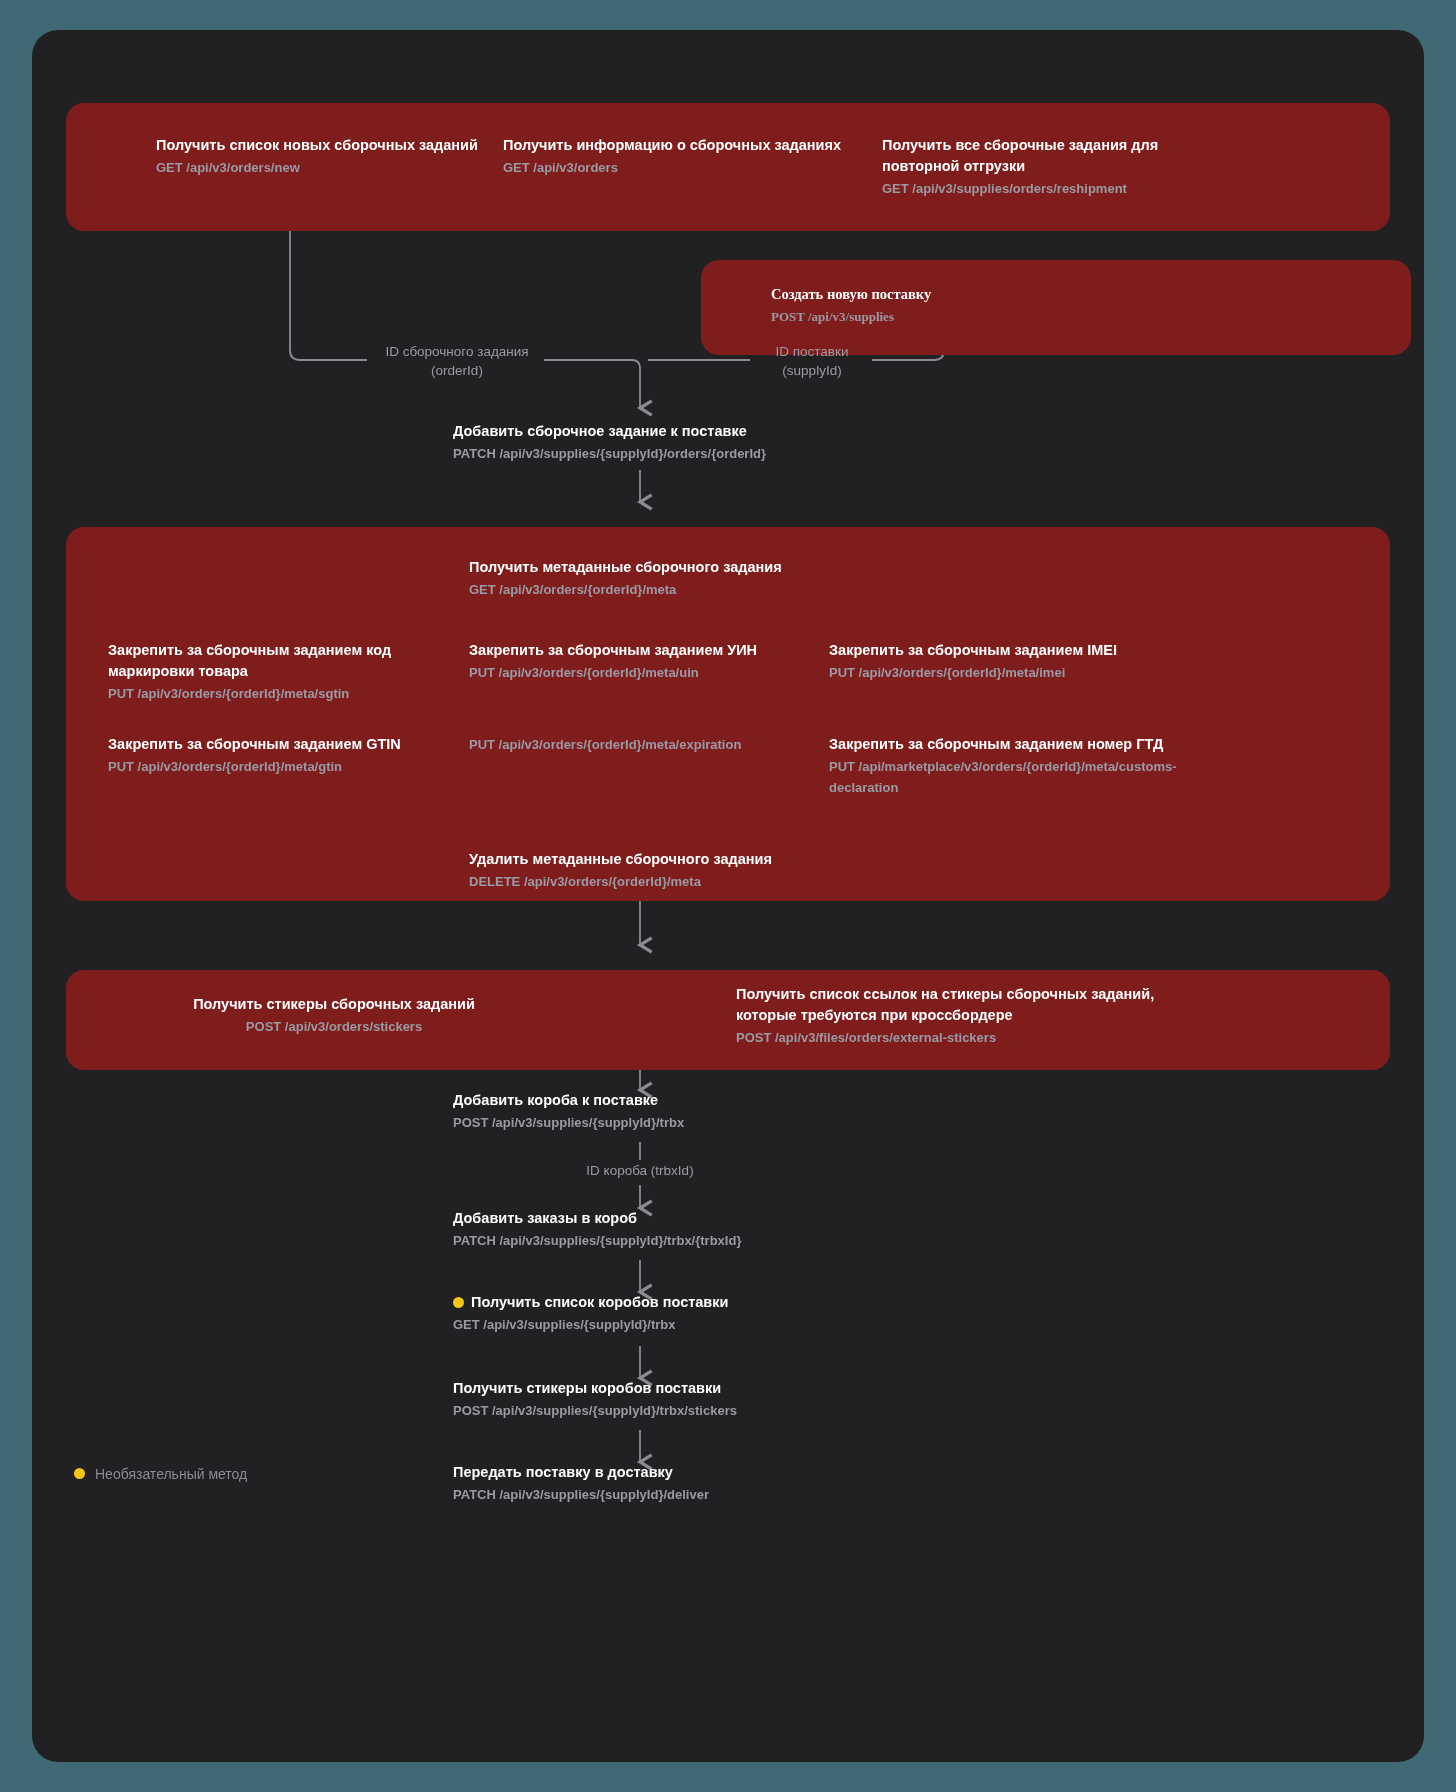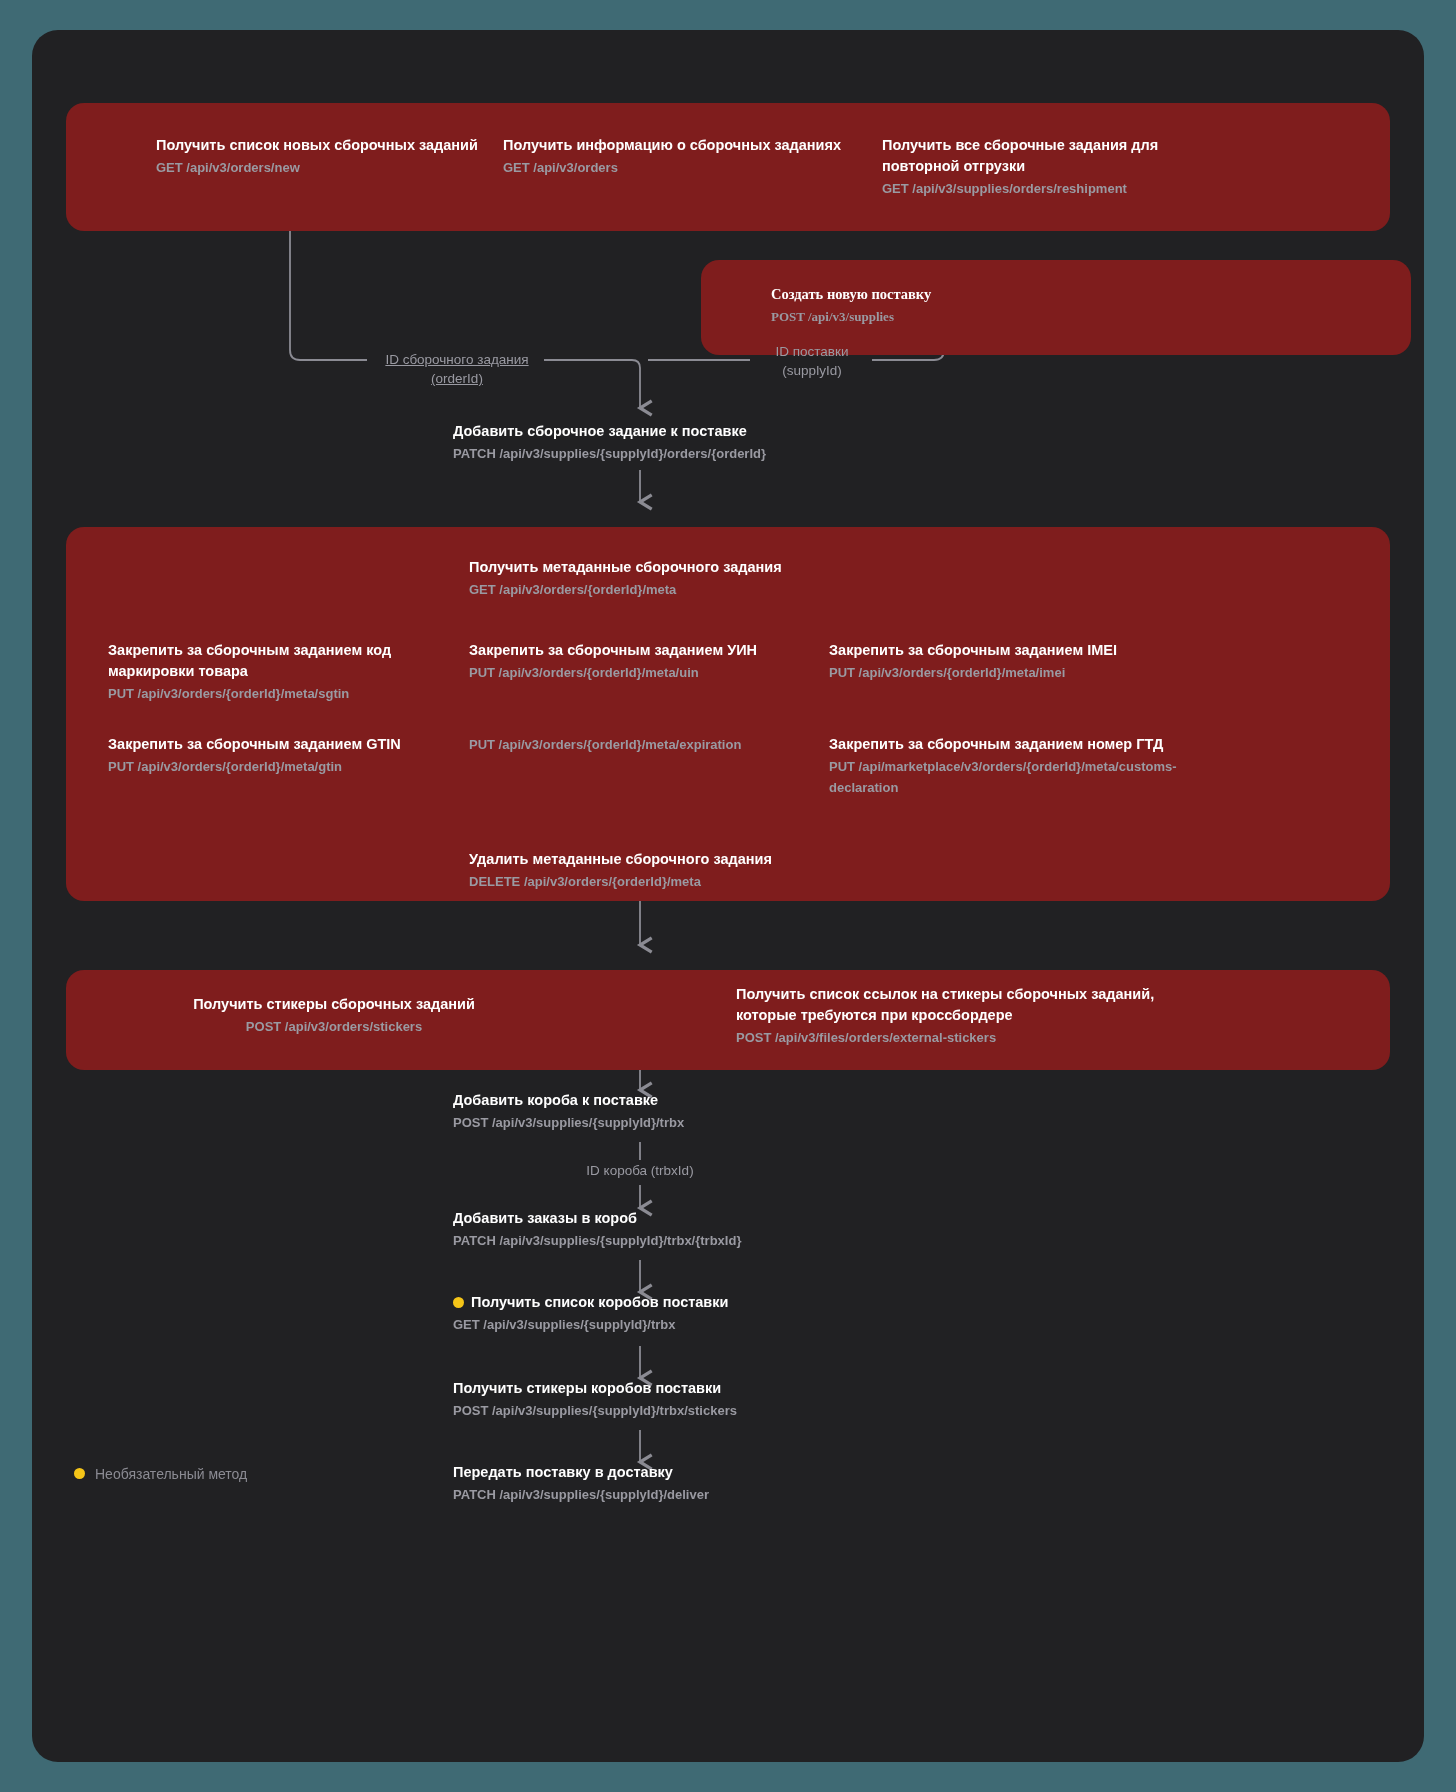--- a/index.html
+++ b/index.html
@@ -136,21 +136,21 @@
       </div>
     </div>
 
     <div class="group" style="left:669px; top:205px; width:710px; height:95px;font-family:Liberation Serif, serif;">
       <div class="node" style="left:70px; top:24px; width:260px;">
         <p class="title">Создать новую поставку</p>
         <p class="path">POST /api/v3/supplies</p>
       </div>
     </div>
 
-    <div class="note" style="left:335px; top:320px; width:180px;text-decoration:underline;">
+    <div class="note" style="left:335px; top:312px; width:180px;">
       <div>ID сборочного задания</div>
       <div>(orderId)</div>
     </div>
     <div class="note" style="left:718px; top:312px; width:124px;">
       <div>ID поставки</div>
       <div>(supplyId)</div>
     </div>
 
     <div class="node" style="left:421px; top:391px; width:520px;">
       <p class="title">Добавить сборочное задание к поставке</p>

